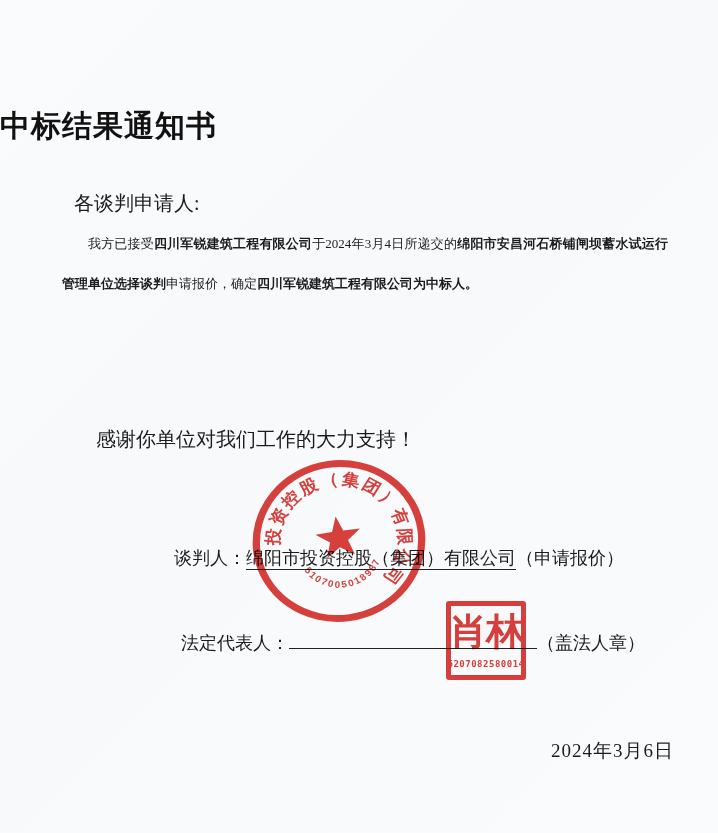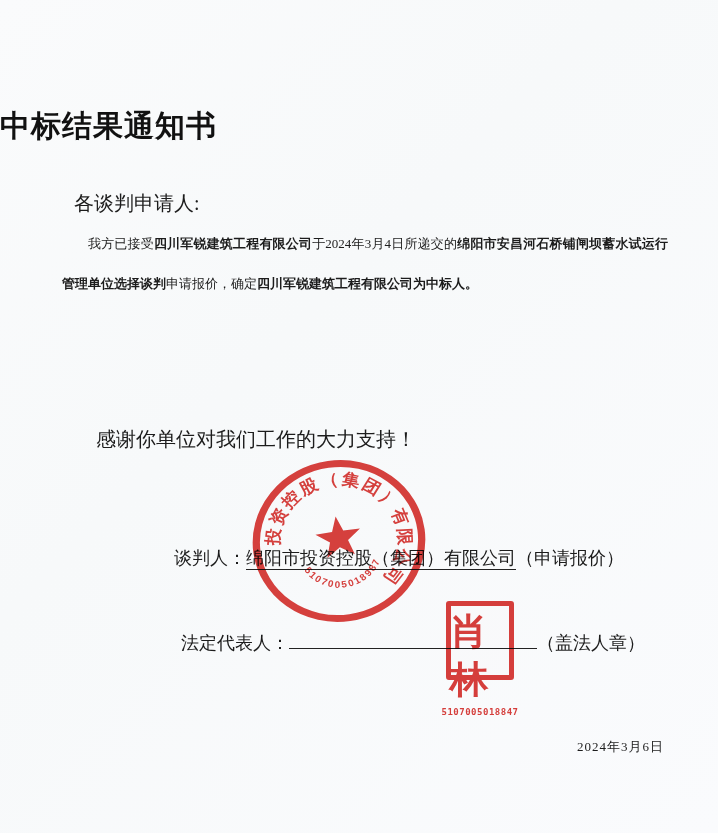--- a/index.html
+++ b/index.html
@@ -59,39 +59,39 @@
   }
   .blank-underline {
     display: inline-block;
     width: 248px;
     height: 18px;
     border-bottom: 1.5px solid #222;
     vertical-align: baseline;
   }
   .date-line {
     position: absolute;
-    top: 738px; right: 54px;
-    font-size: 13px;
+    top: 738px; right: 44px;
+    font-size: 19px;
     letter-spacing: 1px;
   }
   
   .company-seal {
     position: absolute;
     top: 456px; left: 248px;
     width: 182px; height: 170px;
     mix-blend-mode: multiply;
     opacity: 0.92;
     transform: rotate(-8deg);
     pointer-events: none;
   }
   
   .personal-seal {
     position: absolute;
     top: 601px; left: 446px;
-    width: 68px; height: 79px;
+    width: 80px; height: 79px;
     border: 5px solid #d8302d;
     border-radius: 3px;
     mix-blend-mode: multiply;
     opacity: 0.93;
     display: flex;
     flex-direction: column;
     align-items: center;
     justify-content: flex-start;
     background: rgba(255, 240, 240, 0.06);
     pointer-events: none;
@@ -148,16 +148,16 @@
     <text class="seal-svg-text" font-size="19.5" letter-spacing="2.5" fill="#d8302d">
       <textPath href="#sealArc" startOffset="25%" text-anchor="middle">绵阳市投资控股（集团）有限公司</textPath>
     </text>
     <text class="seal-svg-text" font-size="11" letter-spacing="2" fill="#d8302d">
       <textPath href="#sealNumArc" startOffset="50%" text-anchor="middle">5107005018987</textPath>
     </text>
   </svg>
 
   <div class="personal-seal">
     <div class="personal-seal-name">肖林</div>
-    <div class="personal-seal-number">5107005018847</div>
+    <div class="personal-seal-number">6207082580014</div>
   </div>
 
 </div>
 
 </body></html>

